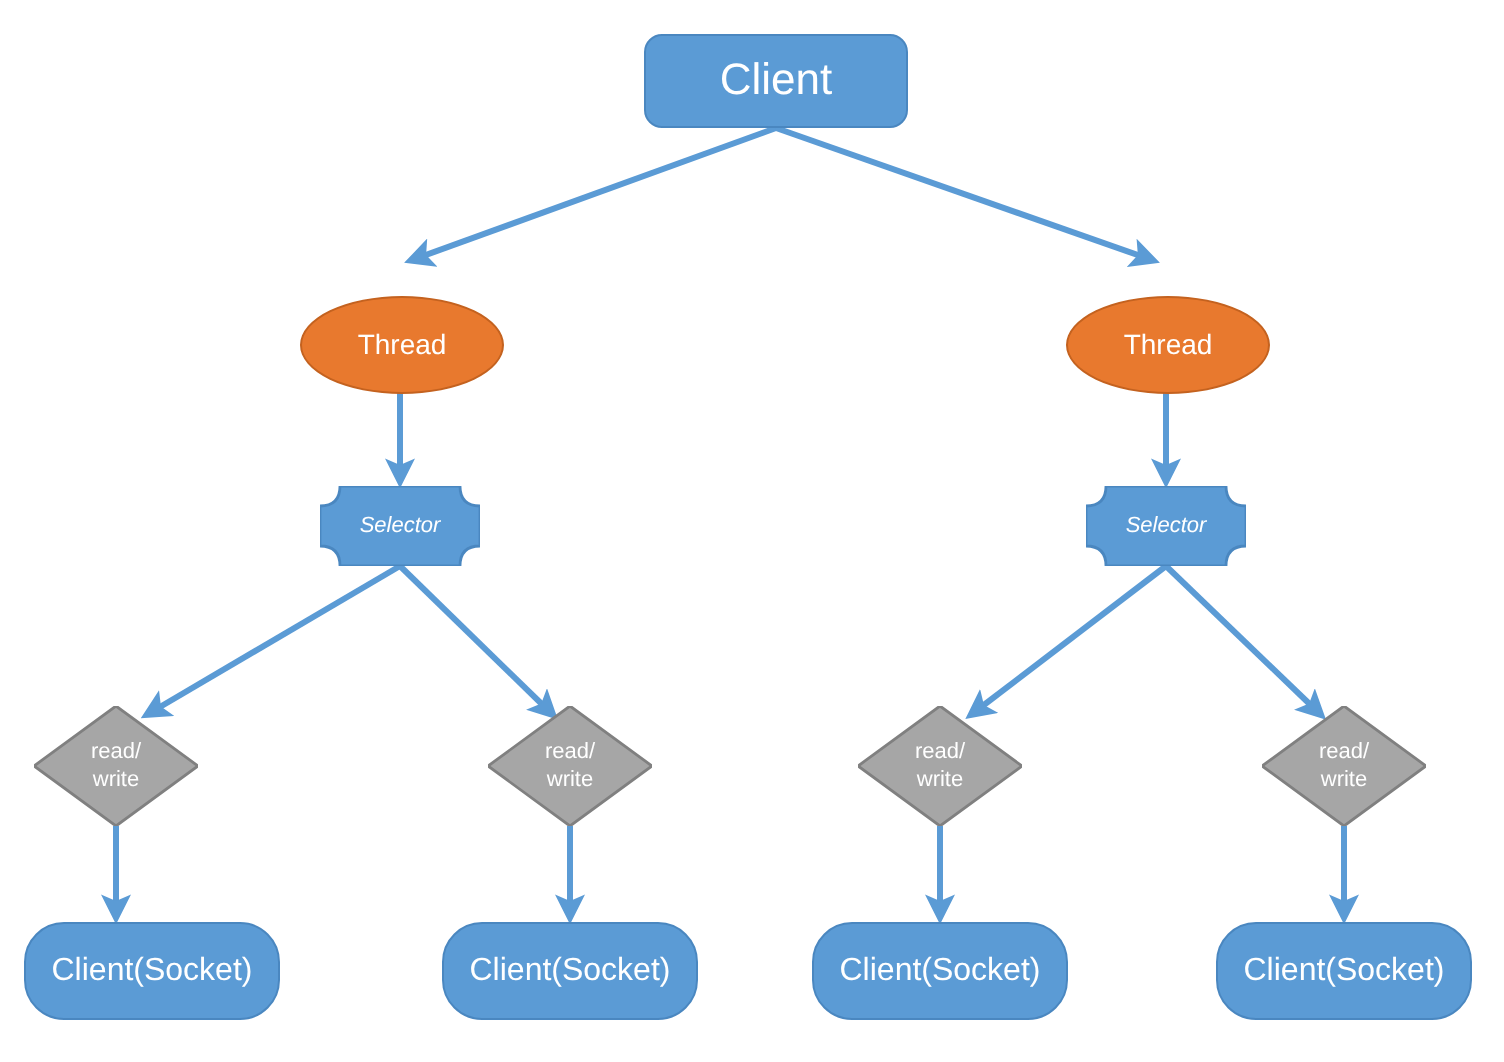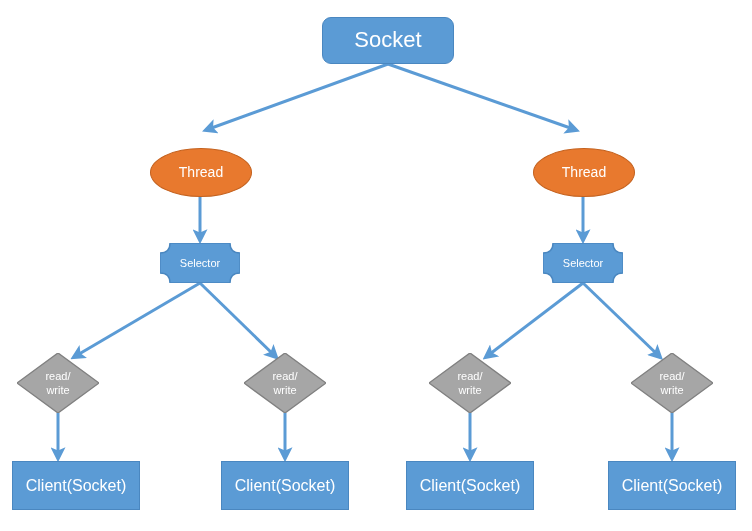--- a/index.html
+++ b/index.html
@@ -67,20 +67,21 @@
   .thread-right { left: 533px; }
 
   
   .node-selector {
     width: 80px;
     height: 40px;
     top: 243px;
     font-size: 11px;
     background: transparent;
     border: none;
+    font-style: italic;
   }
   .selector-left  { left: 160px; }
   .selector-right { left: 543px; }
   .node-selector .plaque-svg {
     position: absolute;
     left: 0;
     top: 0;
     width: 80px;
     height: 40px;
   }
@@ -115,21 +116,21 @@
     line-height: 1.3;
   }
 
   
   .node-client {
     width: 128px;
     height: 49px;
     top: 461px;
     background: #5B9BD5;
     border: 1px solid #4a87c0;
-    border-radius: 0;
+    border-radius: 20px;
     font-size: 16px;
   }
   .client-1 { left: 12px; }
   .client-2 { left: 221px; }
   .client-3 { left: 406px; }
   .client-4 { left: 608px; }
 
   
   .watermark {
     position: absolute;
@@ -166,21 +167,21 @@
     <line x1="583" y1="283" x2="486" y2="357" stroke="#5B9BD5" stroke-width="3" marker-end="url(#arrowhead)"></line>
     <line x1="583" y1="283" x2="660" y2="357" stroke="#5B9BD5" stroke-width="3" marker-end="url(#arrowhead)"></line>
 
     <line x1="58" y1="413" x2="58" y2="458" stroke="#5B9BD5" stroke-width="3" marker-end="url(#arrowhead)"></line>
     <line x1="285" y1="413" x2="285" y2="458" stroke="#5B9BD5" stroke-width="3" marker-end="url(#arrowhead)"></line>
     <line x1="470" y1="413" x2="470" y2="458" stroke="#5B9BD5" stroke-width="3" marker-end="url(#arrowhead)"></line>
     <line x1="672" y1="413" x2="672" y2="458" stroke="#5B9BD5" stroke-width="3" marker-end="url(#arrowhead)"></line>
   </svg>
 
   <div class="node node-server">
-    <span class="node-label">Socket</span>
+    <span class="node-label">Client</span>
   </div>
 
   <div class="node node-thread thread-left">
     <span class="node-label">Thread</span>
   </div>
   <div class="node node-thread thread-right">
     <span class="node-label">Thread</span>
   </div>
 
   <div class="node node-selector selector-left">

